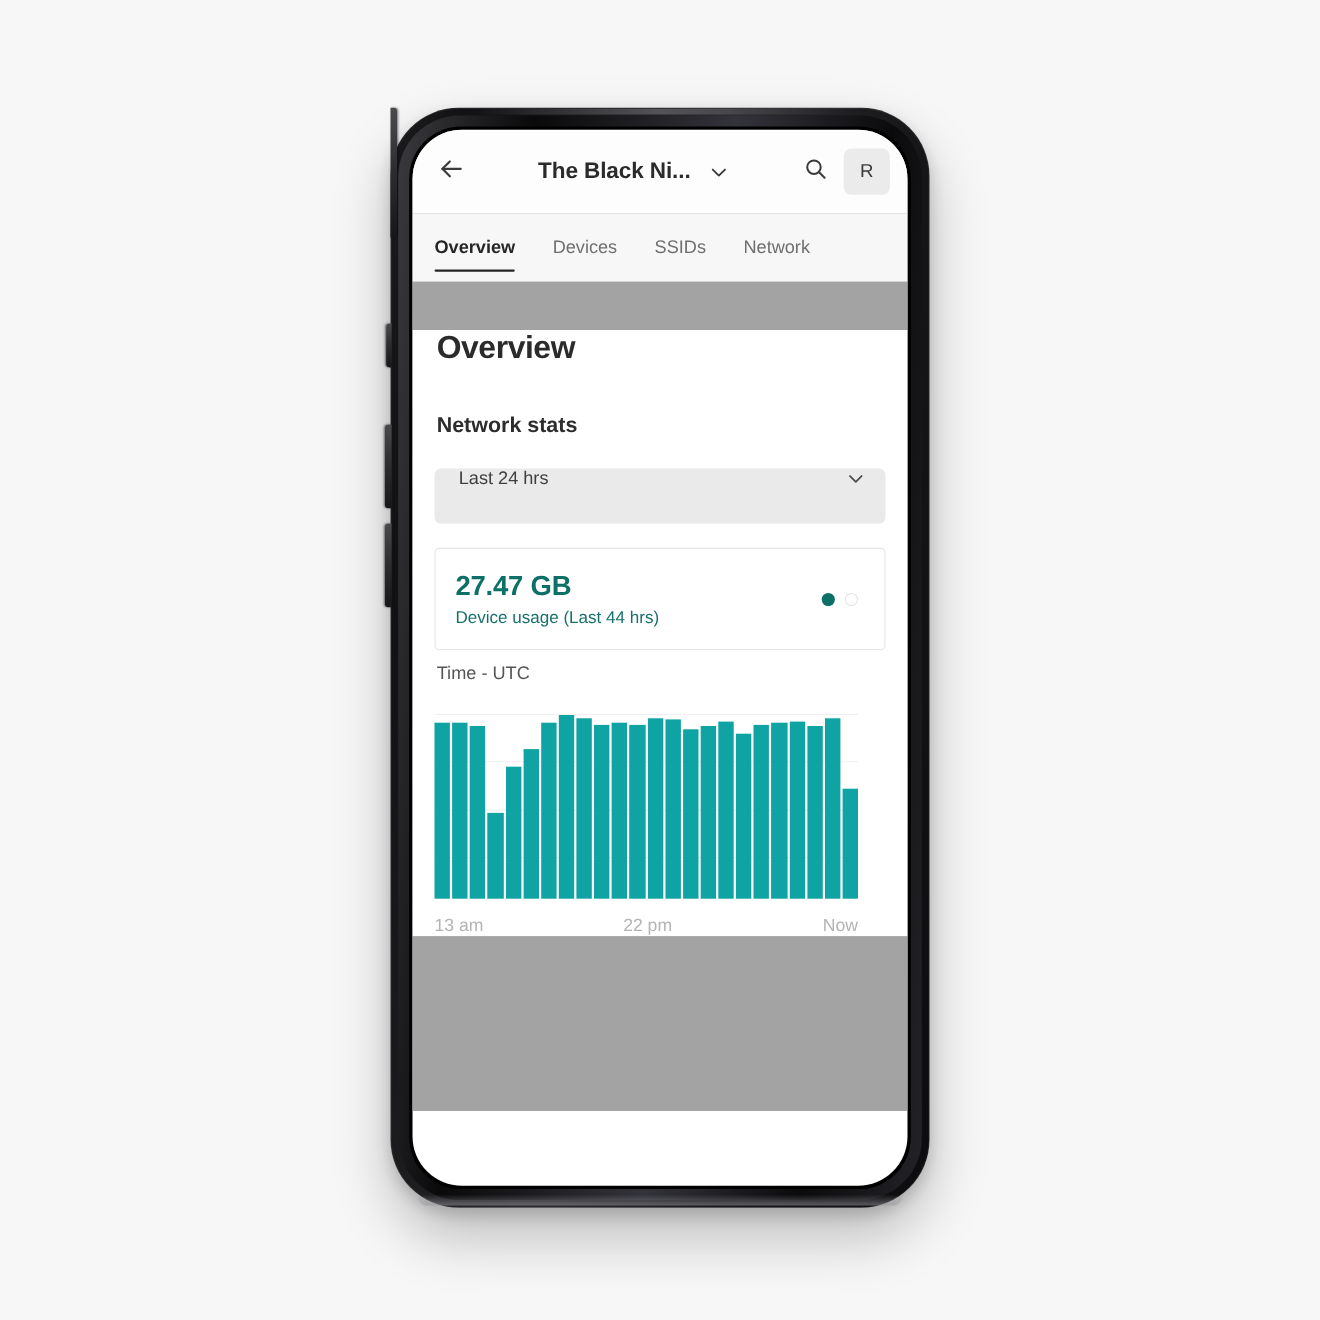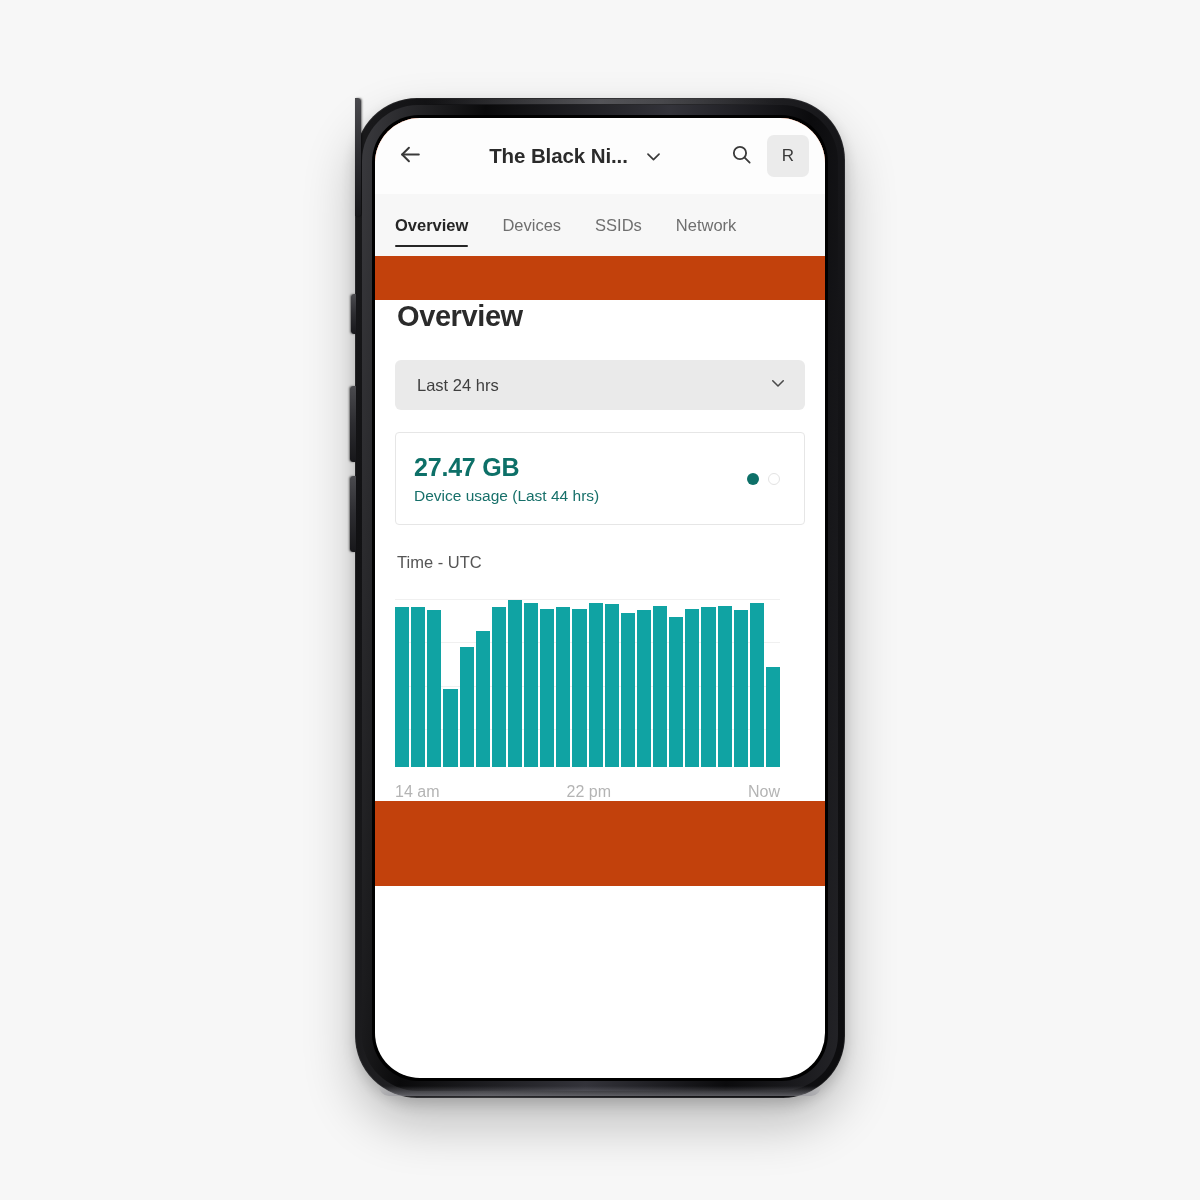--- a/index.html
+++ b/index.html
@@ -79,21 +79,21 @@
     background: linear-gradient(180deg, rgba(120,120,128,0.0), rgba(150,150,158,0.55));
   }
   #frame-top-edge {
     position: absolute;
     left: 70px; top: 1px; width: 350px; height: 5px;
     border-radius: 4px;
     background: linear-gradient(90deg, rgba(160,160,168,0.0), rgba(175,175,182,0.35), rgba(160,160,168,0.0));
   }
 
   
-  #app { width: 450px; height: 768px; background: #c2410c; position: relative; }
+  #app { width: 450px; height: 892px; background: #a3a3a3; position: relative; }
 
   
   #app-bar {
     height: 76px;
     display: flex;
     align-items: center;
     padding: 0 16px 0 14px;
     background: #fdfdfd;
   }
   #back-button {
@@ -179,21 +179,21 @@
     margin: 43px 0 0 2px;
   }
 
   
   #range-select {
     margin-top: 27px;
     height: 50px;
     background: #eaeaea;
     border-radius: 6px;
     display: flex;
-    align-items: center;
+    align-items: flex-start;
     justify-content: space-between;
     padding: 0 18px 0 22px;
     cursor: pointer;
   }
   #range-select-value { font-size: 16.5px; color: #3f3f3f; }
 
   
   #usage-card {
     margin-top: 22px;
     min-height: 93px;
@@ -212,21 +212,21 @@
     color: #0d7068;
     letter-spacing: -0.2px;
   }
   #usage-label { font-size: 15.5px; color: #17706a; }
   #usage-dots { display: flex; align-items: center; gap: 9px; }
   .dot { width: 12px; height: 12px; border-radius: 50%; cursor: pointer; }
   .dot.filled { background: #0d7068; }
   .dot.hollow { background: #fff; border: 1.5px solid #e3e3e3; }
 
   
-  #chart-block { margin-top: 28px; }
+  #chart-block { margin-top: 12px; }
   #time-axis-label {
     font-size: 16.5px;
     color: #555555;
     margin-left: 2px;
   }
   #chart-legend {
     margin-top: 15px;
     display: flex;
     align-items: center;
     gap: 12px;
@@ -331,20 +331,21 @@
           <div class="tab active">Overview</div>
           <div class="tab">Devices</div>
           <div class="tab">SSIDs</div>
           <div class="tab">Network</div>
         </div>
 
         <div id="content">
 
           <h1 id="page-title">Overview</h1>
 
+          <h2 id="section-title">Network stats</h2>
 
           <div id="range-select">
             <span id="range-select-value">Last 24 hrs</span>
             <span>
               <svg width="18" height="18" viewBox="0 0 24 24" fill="none" stroke="#4a4a4a" stroke-width="2.1" stroke-linecap="round" stroke-linejoin="round">
                 <polyline points="5,9 12,16 19,9"></polyline>
               </svg>
             </span>
           </div>
 
@@ -393,21 +394,21 @@
                   <div class="bar" title="04 am: 1.08 GB" style="height: 91.5254%; background: rgb(16, 163, 163);"></div>
                   <div class="bar" title="05 am: 1.09 GB" style="height: 92.3729%; background: rgb(16, 163, 163);"></div>
                   <div class="bar" title="06 am: 1.1 GB" style="height: 93.2203%; background: rgb(16, 163, 163);"></div>
                   <div class="bar" title="07 am: 1.07 GB" style="height: 90.678%; background: rgb(16, 163, 163);"></div>
                   <div class="bar" title="08 am: 1.12 GB" style="height: 94.9153%; background: rgb(16, 163, 163);"></div>
                   <div class="bar" title="09 am: 0.68 GB" style="height: 57.6271%; background: rgb(16, 163, 163);"></div>
                 </div>
             </div>
 
             <div id="chart-axis-labels">
-              <span>14 am</span>
+              <span>13 am</span>
               <span>22 pm</span>
               <span>Now</span>
             </div>
 
           </div>
         </div>
       </div>
     </div>
   </div>
   <div id="frame-bottom-edge"></div>

